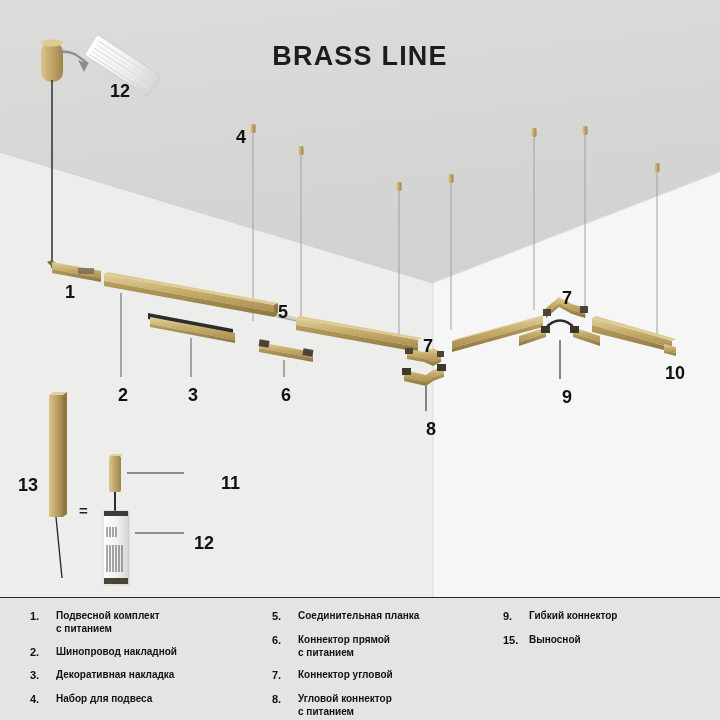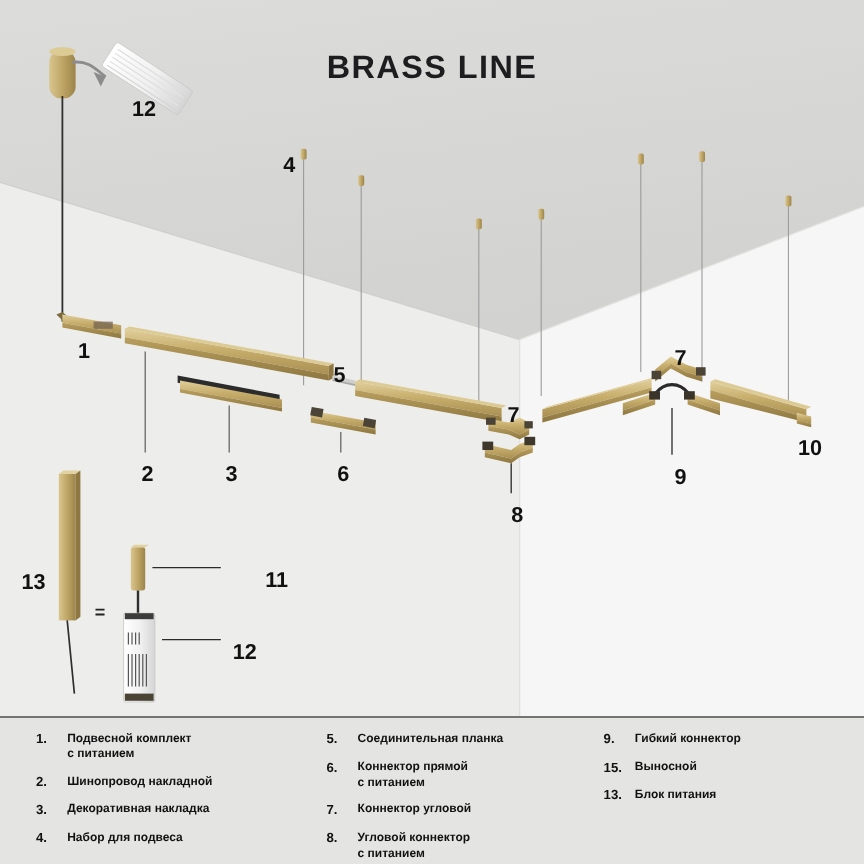--- a/index.html
+++ b/index.html
@@ -342,20 +342,16 @@
       </div>
     <div class="legend-col c3" id="legend-col-2">
         <div class="legend-item">
           <div class="legend-num">9.</div>
           <div class="legend-txt">Гибкий коннектор</div>
         </div>
         <div class="legend-item">
           <div class="legend-num">15.</div>
           <div class="legend-txt">Выносной</div>
         </div>
-        <div class="legend-item">
-          <div class="legend-num">13.</div>
-          <div class="legend-txt">Блок питания</div>
-        </div>
       </div>
   </div>
 
 </div>
 
 </body></html>

